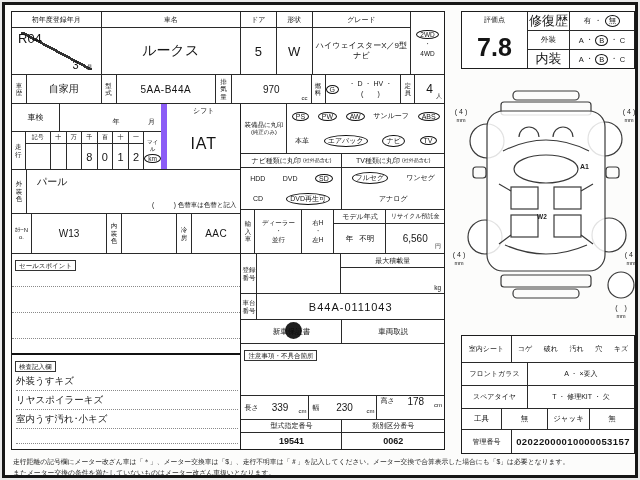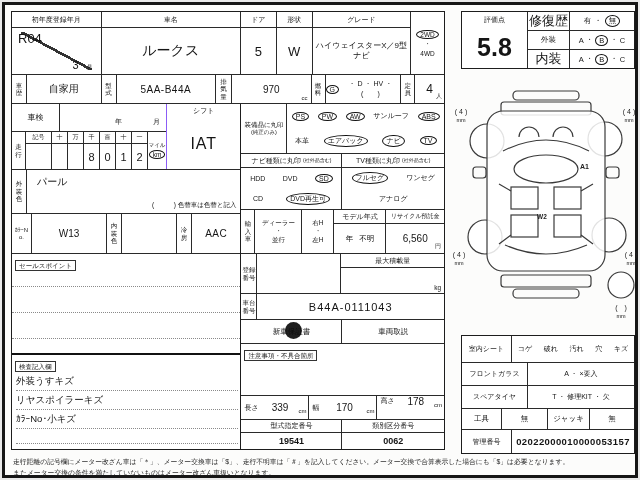--- a/index.html
+++ b/index.html
@@ -86,21 +86,21 @@
         <div class="ctr" style="height:100%;font-size:12px;">4</div>
         <span class="abs" style="right:2px;bottom:2px;font-size:6px;">人</span>
       </div>
     </div>
 
     <div class="flex" style="height:345px;">
 
       <div class="col" style="width:230px;border-right:1.5px solid #1d1d1d;">
 
         <div class="flex bb" style="height:66px;">
-          <div class="col" style="width:155px;border-right:1px solid #8b5cf6;">
+          <div class="col" style="width:155px;border-right:6px solid #8b5cf6;">
             <div class="flex bb" style="height:28px;">
               <div class="ctr br" style="width:48px;font-size:8px;">車検</div>
               <div style="flex:1;position:relative;">
                 <span class="abs" style="left:52%;bottom:4px;font-size:7px;">年</span>
                 <span class="abs" style="right:6px;bottom:4px;font-size:7px;">月</span>
               </div>
             </div>
             <div class="flex" style="height:37px;">
               <div class="vlabel br" style="width:14px;">走行</div>
               <div class="col br" style="width:26px;">
@@ -164,21 +164,21 @@
           <span class="tag">セールスポイント</span>
           <div class="abs dotline" style="left:0;right:0;top:32px;"></div>
           <div class="abs dotline" style="left:0;right:0;top:58px;"></div>
           <div class="abs dotline" style="left:0;right:0;top:84px;"></div>
         </div>
 
         <div class="thick-top" style="flex:1;position:relative;">
           <span class="tag">検査記入欄</span>
           <div class="dotline" style="margin:2px 2px 0 4px;font-size:9.5px;padding-bottom:2px;">外装うすキズ</div>
           <div class="dotline" style="margin:0 2px 0 4px;font-size:9.5px;padding:3px 0 2px;">リヤスポイラーキズ</div>
-          <div class="dotline" style="margin:0 2px 0 4px;font-size:9.5px;padding:3px 0 2px;">ｶﾗｰNo･小キズ</div>
+          <div class="dotline" style="margin:0 2px 0 4px;font-size:9.5px;padding:3px 0 2px;">室内うす汚れ･小キズ</div>
           <div class="dotline" style="margin:14px 2px 0 4px;"></div>
         </div>
       </div>
 
       <div class="col" style="width:203px;">
 
         <div class="flex bb" style="height:50px;">
           <div class="col ctr br" style="width:46px;font-size:6.5px;line-height:1.2;">
             <span>装備品に丸印</span>
             <span style="font-size:5.5px;">(純正のみ)</span>
@@ -290,21 +290,21 @@
         </div>
 
         <div class="flex bb" style="height:24px;">
           <div class="flex br" style="width:68px;align-items:center;">
             <span style="font-size:7px;padding:0 3px;">長さ</span>
             <span style="font-size:10px;flex:1;text-align:center;">339</span>
             <span style="font-size:6px;padding:6px 2px 0 0;">cm</span>
           </div>
           <div class="flex br" style="width:68px;align-items:center;">
             <span style="font-size:7px;padding:0 3px;">幅</span>
-            <span style="font-size:10px;flex:1;text-align:center;">170</span>
+            <span style="font-size:10px;flex:1;text-align:center;">230</span>
             <span style="font-size:6px;padding:6px 2px 0 0;">cm</span>
           </div>
           <div class="flex" style="flex:1;align-items:flex-start;">
             <span style="font-size:7px;padding:0 3px;">高さ</span>
             <span style="font-size:10px;flex:1;text-align:center;">178</span>
             <span style="font-size:6px;padding:6px 2px 0 0;">cm</span>
           </div>
         </div>
 
         <div class="flex" style="flex:1;">
@@ -318,21 +318,21 @@
           </div>
         </div>
 
       </div>
     </div>
   </div>
 
   <div class="abs etable flex">
     <div class="col br" style="width:66px;">
       <div class="hdr" style="height:15px;">評価点</div>
-      <div class="ctr" style="flex:1;font-size:25px;font-weight:bold;">5.8</div>
+      <div class="ctr" style="flex:1;font-size:25px;font-weight:bold;">7.8</div>
     </div>
     <div class="col" style="flex:1;">
       <div class="flex bb" style="flex:1;">
         <div class="ctr br" style="width:42px;font-size:13px;">修復歴</div>
         <div class="ctr" style="flex:1;font-size:7.5px;gap:3px;">
           <span>有</span>
           <span>・</span>
           <span class="circ">無</span>
         </div>
       </div>

